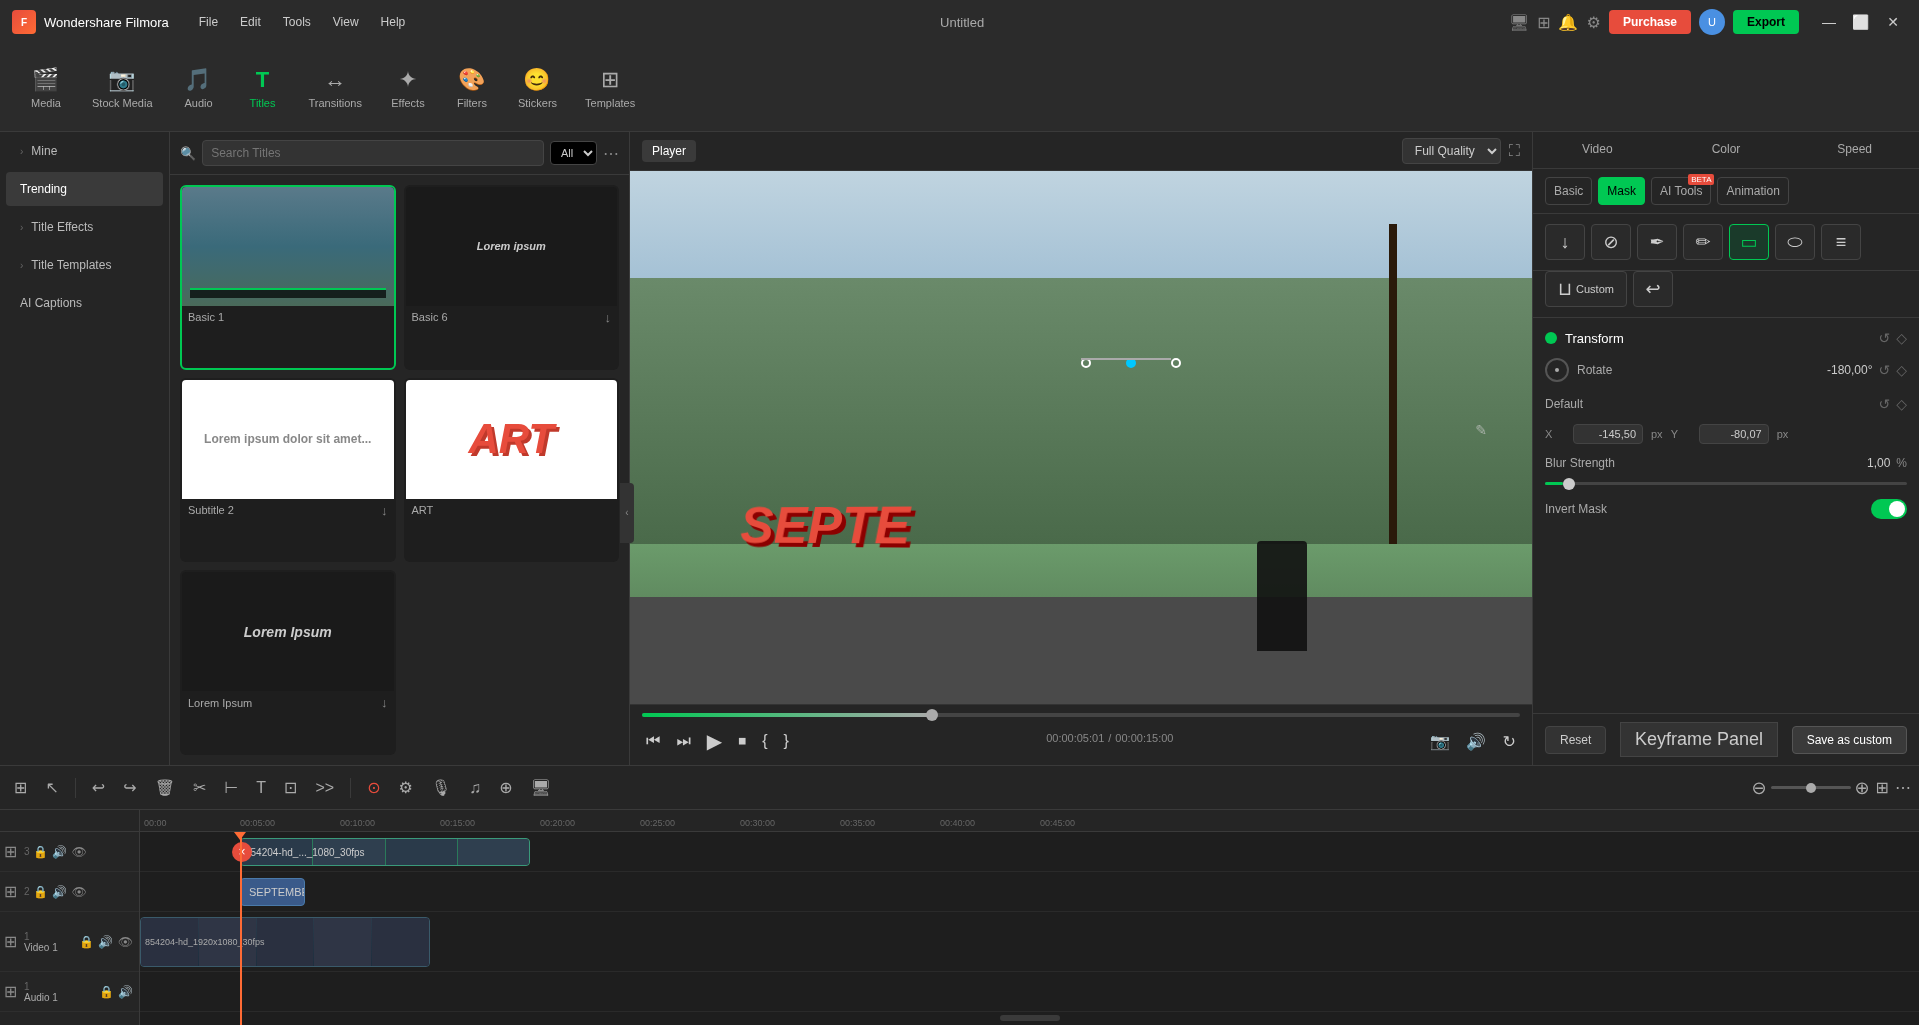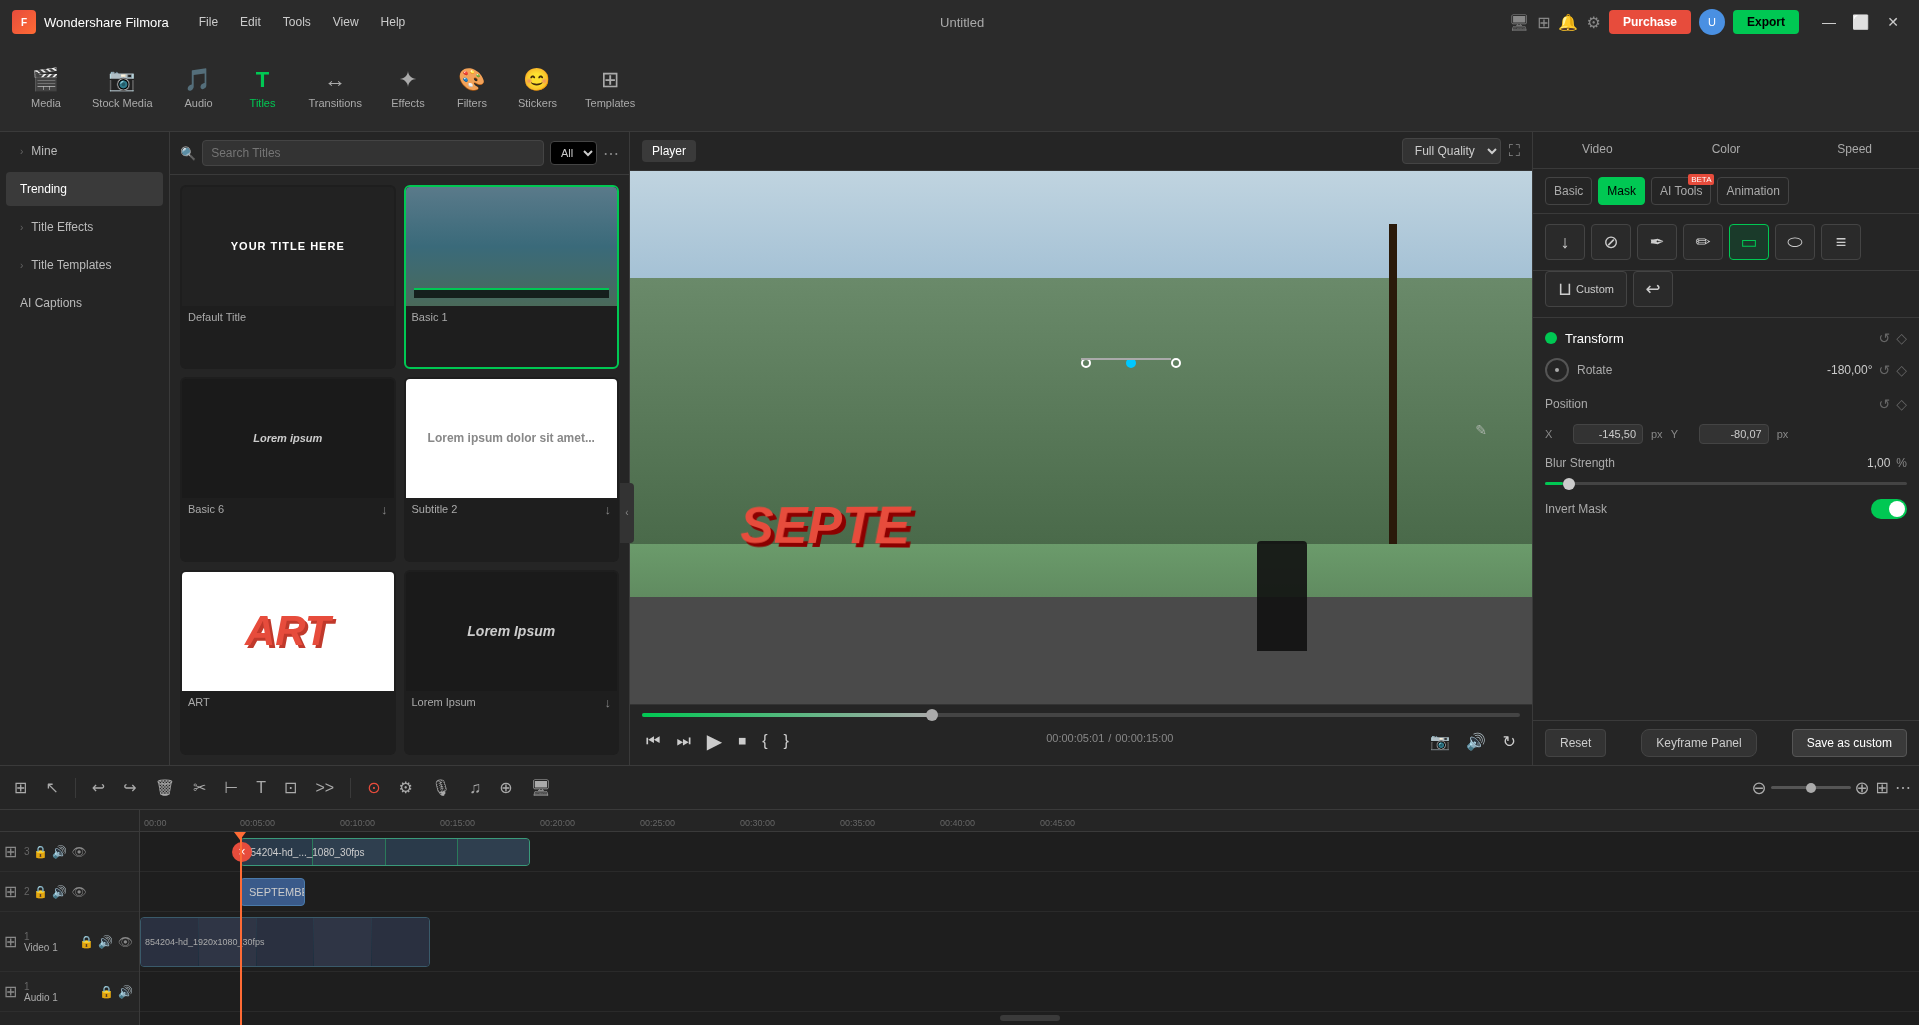--- a/index.html
+++ b/index.html
@@ -124,21 +124,21 @@
     .clip { border-radius: 4px; height: 28px; position: absolute; display: flex; align-items: center; overflow: hidden; cursor: pointer; }
     .clip-main { background: #2a7a5a; border: 1px solid #3a9a7a; }
     .clip-title { background: #3a5a8a; border: 1px solid #4a7aaa; color: #aaa; font-size: 10px; padding-left: 4px; }
     .delete-marker { width: 20px; height: 20px; background: #e74c3c; border-radius: 50%; display: flex; align-items: center; justify-content: center; color: white; font-size: 12px; position: absolute; z-index: 5; }
     .playhead { position: absolute; top: 0; width: 2px; background: #ff6b35; z-index: 10; }
     .playhead-top { position: absolute; top: 0; left: -6px; width: 0; height: 0; border-left: 6px solid transparent; border-right: 6px solid transparent; border-top: 8px solid #ff6b35; }
 
     
     .panel-footer { background: #252525; border-top: 1px solid #3a3a3a; padding: 8px 12px; display: flex; justify-content: space-between; align-items: center; }
     .reset-footer-btn { background: #333; border: 1px solid #444; color: #ccc; padding: 6px 14px; border-radius: 4px; cursor: pointer; font-size: 12px; }
-    .keyframe-btn { background: #333; border: 1px solid #444; color: #ccc; padding: 6px 14px; border-radius: 8px; cursor: pointer; font-size: 12px; }
+    .keyframe-btn { background: #333; border: 1px solid #444; color: #ccc; padding: 6px 14px; border-radius: 0; cursor: pointer; font-size: 18px; }
     .save-custom-btn { background: #3a3a3a; border: 1px solid #555; color: #fff; padding: 6px 14px; border-radius: 4px; cursor: pointer; font-size: 12px; }
 
     .clip-thumbnail { width: 100%; height: 100%; display: flex; align-items: center; gap: 1px; overflow: hidden; }
     .thumb-frame { flex: 1; height: 100%; background: #2a3a4a; }
     .thumb-frame:nth-child(even) { background: #2f3f4f; }
   </style>
 </head>
 <body>
 
 <div class="title-bar">
@@ -237,26 +237,20 @@
       <span class="search-icon">🔍</span>
       <input class="search-input" placeholder="Search Titles" style="">
       <select class="filter-select">
         <option>All</option>
       </select>
       <span class="more-btn">⋯</span>
     </div>
 
     <div class="titles-grid">
 
-      <div class="title-card">
-        <div class="title-card-preview" style="background:#222;color:#fff;font-size:11px;font-weight:bold;letter-spacing:1px">
-          <span>YOUR TITLE HERE</span>
-        </div>
-        <div class="title-card-label">Default Title</div>
-      </div>
 
       <div class="title-card selected">
         <div class="title-card-preview" style="background:#2a2a2a;padding:0;overflow:hidden">
           <div style="width:100%;height:100%;background:linear-gradient(180deg,#5a7a8a 0%,#3a6a7a 50%,#4a6a5a 100%);position:relative;display:flex;align-items:center;justify-content:center">
             <div style="position:absolute;bottom:8px;left:8px;right:8px;background:rgba(0,0,0,0.7);color:#fff;font-size:9px;padding:4px 6px;border-top:2px solid #00c853"></div>
           </div>
         </div>
         <div class="title-card-label">Basic 1</div>
       </div>
 
@@ -427,21 +421,21 @@
           </div>
           <div class="prop-controls">
             <span style="color:#ccc;font-size:12px">-180,00°</span>
             <button class="reset-btn">↺</button>
             <button class="diamond-btn">◇</button>
           </div>
         </div>
       </div>
 
       <div class="prop-row">
-        <span class="prop-label">Position</span>
+        <span class="prop-label">Default</span>
         <div class="prop-controls">
           <button class="reset-btn">↺</button>
           <button class="diamond-btn">◇</button>
         </div>
       </div>
       <div style="display:flex;gap:8px;margin-bottom:12px;align-items:center">
         <span class="coord-label">X</span>
         <input class="coord-input" value="-145,50" style="">
         <span class="px-label">px</span>
         <span class="coord-label">Y</span>

